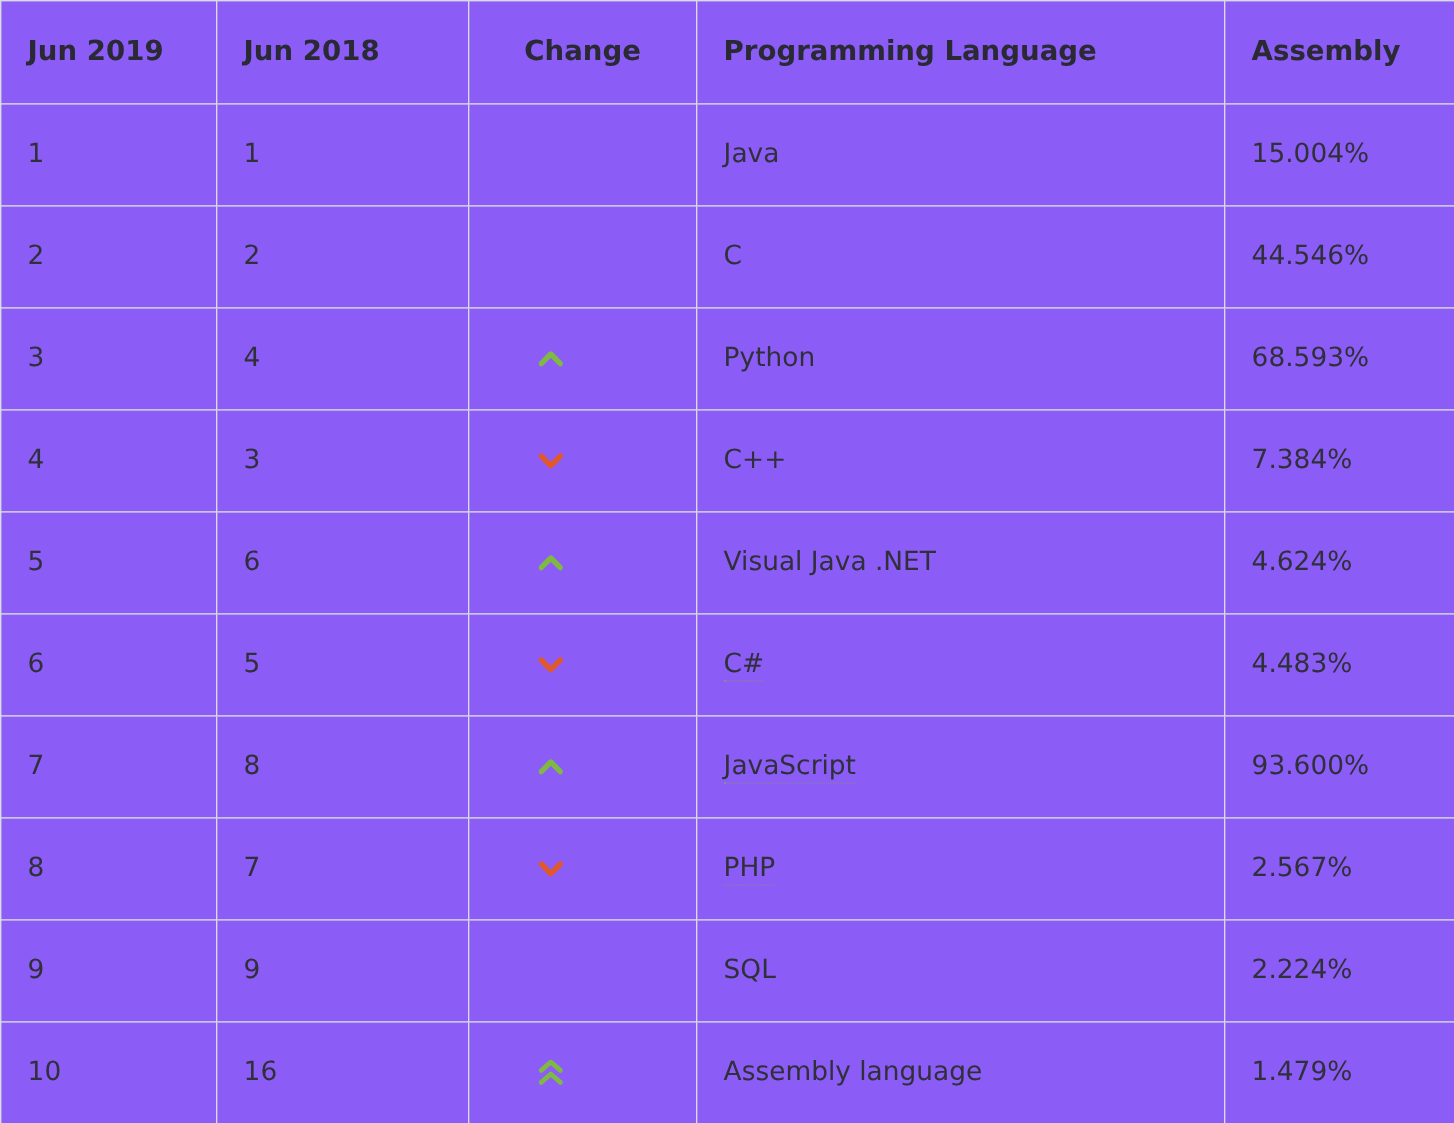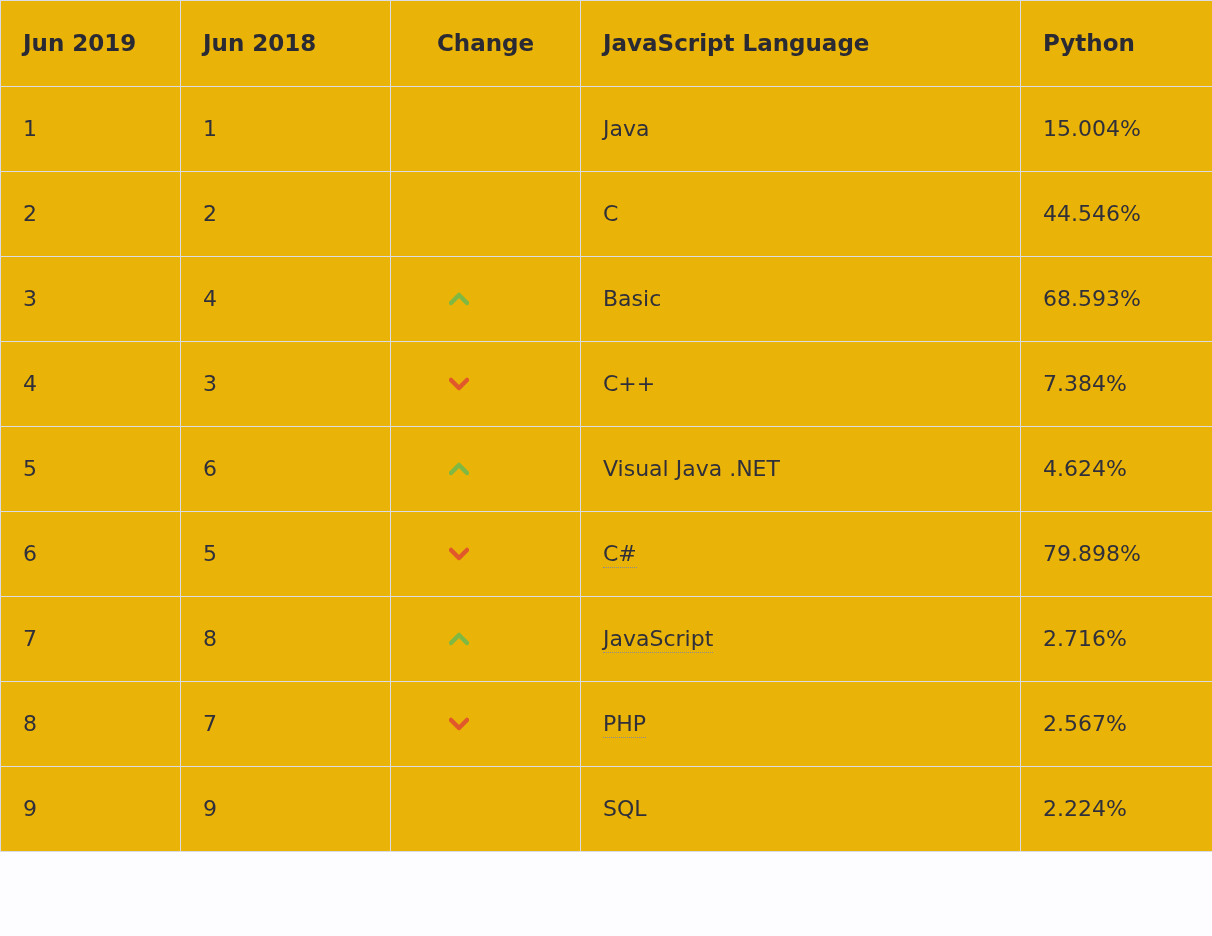--- a/index.html
+++ b/index.html
@@ -18,21 +18,21 @@
     table-layout: fixed;
   }
   th, td {
     border: 1px solid #d9dce2;
     text-align: left;
     vertical-align: middle;
     font-size: 22px;
     line-height: 1.2;
     padding: 16px 22px;
     height: 85px;
-    background: #eab308;
+    background: #8b5cf6;
   }
   th {
     font-weight: 700;
     font-size: 23px;
     height: 86px;
     color: #2a2a34;
   }
   th.center { text-align: center; }
   col.c1 { width: 180px; }
   col.c2 { width: 210px; }
@@ -55,22 +55,22 @@
       <col class="c2">
       <col class="c3">
       <col class="c4">
       <col class="c5">
   </colgroup>
   <thead>
     <tr>
       <th>Jun 2019</th>
       <th>Jun 2018</th>
       <th class="center">Change</th>
-      <th>JavaScript Language</th>
-      <th>Python</th>
+      <th>Programming Language</th>
+      <th>Assembly</th>
     </tr>
   </thead>
   <tbody id="tbody">
       <tr>
         <td>1</td>
         <td>1</td>
         <td class="change-cell"></td>
         <td><span class="lang-text">Java</span></td>
         <td>15.004%</td>
       </tr>
@@ -80,21 +80,21 @@
         <td class="change-cell"></td>
         <td><span class="lang-text">C</span></td>
         <td>44.546%</td>
       </tr>
       <tr>
         <td>3</td>
         <td>4</td>
         <td class="change-cell"><span class="icon"><svg width="20" height="14" viewBox="0 0 20 14">
               <path d="M2 11 L10 3 L18 11" fill="none" stroke="#7fb943" stroke-width="4.5" stroke-linecap="round" stroke-linejoin="round"></path>
             </svg></span></td>
-        <td><span class="lang-text">Basic</span></td>
+        <td><span class="lang-text">Python</span></td>
         <td>68.593%</td>
       </tr>
       <tr>
         <td>4</td>
         <td>3</td>
         <td class="change-cell"><span class="icon"><svg width="20" height="14" viewBox="0 0 20 14">
               <path d="M2 3 L10 11 L18 3" fill="none" stroke="#e1592a" stroke-width="4.5" stroke-linecap="round" stroke-linejoin="round"></path>
             </svg></span></td>
         <td><span class="lang-text">C++</span></td>
         <td>7.384%</td>
@@ -108,41 +108,51 @@
         <td><span class="lang-text">Visual Java .NET</span></td>
         <td>4.624%</td>
       </tr>
       <tr>
         <td>6</td>
         <td>5</td>
         <td class="change-cell"><span class="icon"><svg width="20" height="14" viewBox="0 0 20 14">
               <path d="M2 3 L10 11 L18 3" fill="none" stroke="#e1592a" stroke-width="4.5" stroke-linecap="round" stroke-linejoin="round"></path>
             </svg></span></td>
         <td><span class="lang-text dotted">C#</span></td>
-        <td>79.898%</td>
+        <td>4.483%</td>
       </tr>
       <tr>
         <td>7</td>
         <td>8</td>
         <td class="change-cell"><span class="icon"><svg width="20" height="14" viewBox="0 0 20 14">
               <path d="M2 11 L10 3 L18 11" fill="none" stroke="#7fb943" stroke-width="4.5" stroke-linecap="round" stroke-linejoin="round"></path>
             </svg></span></td>
         <td><span class="lang-text dotted">JavaScript</span></td>
-        <td>2.716%</td>
+        <td>93.600%</td>
       </tr>
       <tr>
         <td>8</td>
         <td>7</td>
         <td class="change-cell"><span class="icon"><svg width="20" height="14" viewBox="0 0 20 14">
               <path d="M2 3 L10 11 L18 3" fill="none" stroke="#e1592a" stroke-width="4.5" stroke-linecap="round" stroke-linejoin="round"></path>
             </svg></span></td>
         <td><span class="lang-text dotted">PHP</span></td>
         <td>2.567%</td>
       </tr>
       <tr>
         <td>9</td>
         <td>9</td>
         <td class="change-cell"></td>
         <td><span class="lang-text">SQL</span></td>
         <td>2.224%</td>
       </tr>
+      <tr>
+        <td>10</td>
+        <td>16</td>
+        <td class="change-cell"><span class="icon"><svg width="20" height="22" viewBox="0 0 20 22">
+              <path d="M2 9 L10 2 L18 9" fill="none" stroke="#7fb943" stroke-width="4" stroke-linecap="round" stroke-linejoin="round"></path>
+              <path d="M2 19 L10 12 L18 19" fill="none" stroke="#7fb943" stroke-width="4" stroke-linecap="round" stroke-linejoin="round"></path>
+            </svg></span></td>
+        <td><span class="lang-text">Assembly language</span></td>
+        <td>1.479%</td>
+      </tr>
     </tbody>
 </table>
 
 </body></html>

